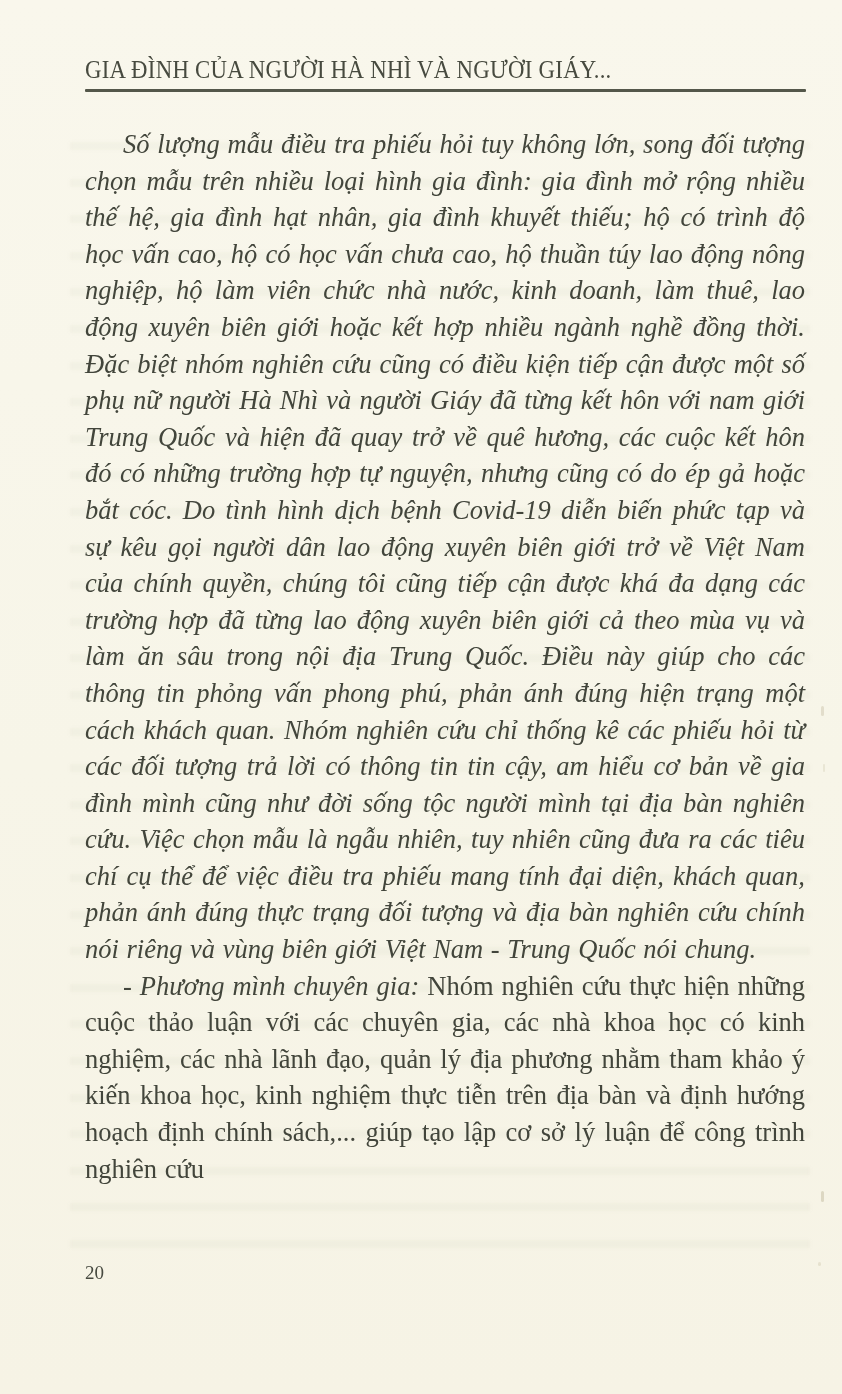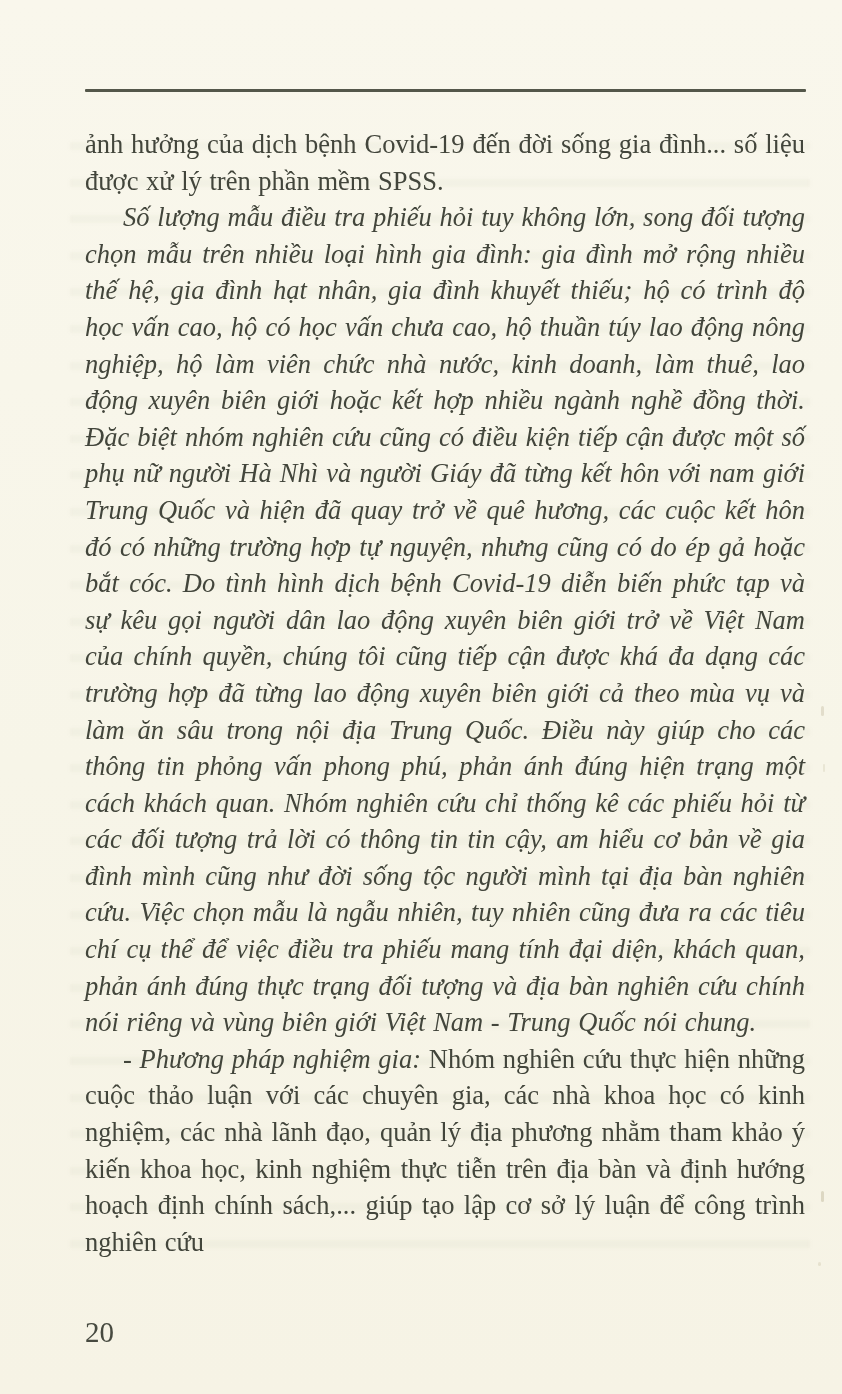--- a/index.html
+++ b/index.html
@@ -76,22 +76,22 @@
     margin: 0;
     padding: 0;
   }
   .para-continued { text-indent: 0; }
   .para-sample    { margin-top: 21px; text-indent: 38px; font-style: italic; }
   .para-expert    { margin-top: 11px; text-indent: 38px; }
   .italic-lead    { font-style: italic; }
   .page-number {
     position: absolute;
     left: 85px;
-    top: 1316px;
-    font-size: 29px;
+    top: 1262px;
+    font-size: 19px;
     color: #474a40;
   }
   
   .speck {
     position: absolute;
     background: rgba(125,112,62,0.38);
     border-radius: 2px;
     pointer-events: none;
   }
   .speck-1 { left: 821px; top: 706px;  width: 3px; height: 10px; opacity: .45; }
@@ -99,27 +99,29 @@
   .speck-3 { left: 821px; top: 1191px; width: 3px; height: 11px; opacity: .55; }
   .speck-4 { left: 818px; top: 1262px; width: 3px; height: 4px;  opacity: .35; }
 </style>
 </head>
 <body>
 
 <div class="page">
 
   <div class="bleed"></div>
 
+  <div class="running-header">
+    <span class="squeeze">GIA ĐÌNH CỦA NGƯỜI HÀ NHÌ VÀ NGƯỜI GIÁY...</span>
+  </div>
 
   <div class="header-rule"></div>
 
   <div class="body-text">
-    <p class="para-continued">ảnh hưởng của dịch bệnh Covid-19 đến đời sống gia đình... số liệu được xử lý trên phần mềm SPSS.</p>
     <p class="para-sample">Số lượng mẫu điều tra phiếu hỏi tuy không lớn, song đối tượng chọn mẫu trên nhiều loại hình gia đình: gia đình mở rộng nhiều thế hệ, gia đình hạt nhân, gia đình khuyết thiếu; hộ có trình độ học vấn cao, hộ có học vấn chưa cao, hộ thuần túy lao động nông nghiệp, hộ làm viên chức nhà nước, kinh doanh, làm thuê, lao động xuyên biên giới hoặc kết hợp nhiều ngành nghề đồng thời. Đặc biệt nhóm nghiên cứu cũng có điều kiện tiếp cận được một số phụ nữ người Hà Nhì và người Giáy đã từng kết hôn với nam giới Trung Quốc và hiện đã quay trở về quê hương, các cuộc kết hôn đó có những trường hợp tự nguyện, nhưng cũng có do ép gả hoặc bắt cóc. Do tình hình dịch bệnh Covid-19 diễn biến phức tạp và sự kêu gọi người dân lao động xuyên biên giới trở về Việt Nam của chính quyền, chúng tôi cũng tiếp cận được khá đa dạng các trường hợp đã từng lao động xuyên biên giới cả theo mùa vụ và làm ăn sâu trong nội địa Trung Quốc. Điều này giúp cho các thông tin phỏng vấn phong phú, phản ánh đúng hiện trạng một cách khách quan. Nhóm nghiên cứu chỉ thống kê các phiếu hỏi từ các đối tượng trả lời có thông tin tin cậy, am hiểu cơ bản về gia đình mình cũng như đời sống tộc người mình tại địa bàn nghiên cứu. Việc chọn mẫu là ngẫu nhiên, tuy nhiên cũng đưa ra các tiêu chí cụ thể để việc điều tra phiếu mang tính đại diện, khách quan, phản ánh đúng thực trạng đối tượng và địa bàn nghiên cứu chính nói riêng và vùng biên giới Việt Nam - Trung Quốc nói chung.</p>
-    <p class="para-expert"><span class="italic-lead">- Phương pháp nghiệm gia:</span><span> Nhóm nghiên cứu thực hiện những cuộc thảo luận với các chuyên gia, các nhà khoa học có kinh nghiệm, các nhà lãnh đạo, quản lý địa phương nhằm tham khảo ý kiến khoa học, kinh nghiệm thực tiễn trên địa bàn và định hướng hoạch định chính sách,... giúp tạo lập cơ sở lý luận để công trình nghiên cứu</span></p>
+    <p class="para-expert"><span class="italic-lead">- Phương mình chuyên gia:</span><span> Nhóm nghiên cứu thực hiện những cuộc thảo luận với các chuyên gia, các nhà khoa học có kinh nghiệm, các nhà lãnh đạo, quản lý địa phương nhằm tham khảo ý kiến khoa học, kinh nghiệm thực tiễn trên địa bàn và định hướng hoạch định chính sách,... giúp tạo lập cơ sở lý luận để công trình nghiên cứu</span></p>
   </div>
 
   <div class="page-number">20</div>
 
   <div class="speck speck-1"></div>
   <div class="speck speck-2"></div>
   <div class="speck speck-3"></div>
   <div class="speck speck-4"></div>
 
 </div>

